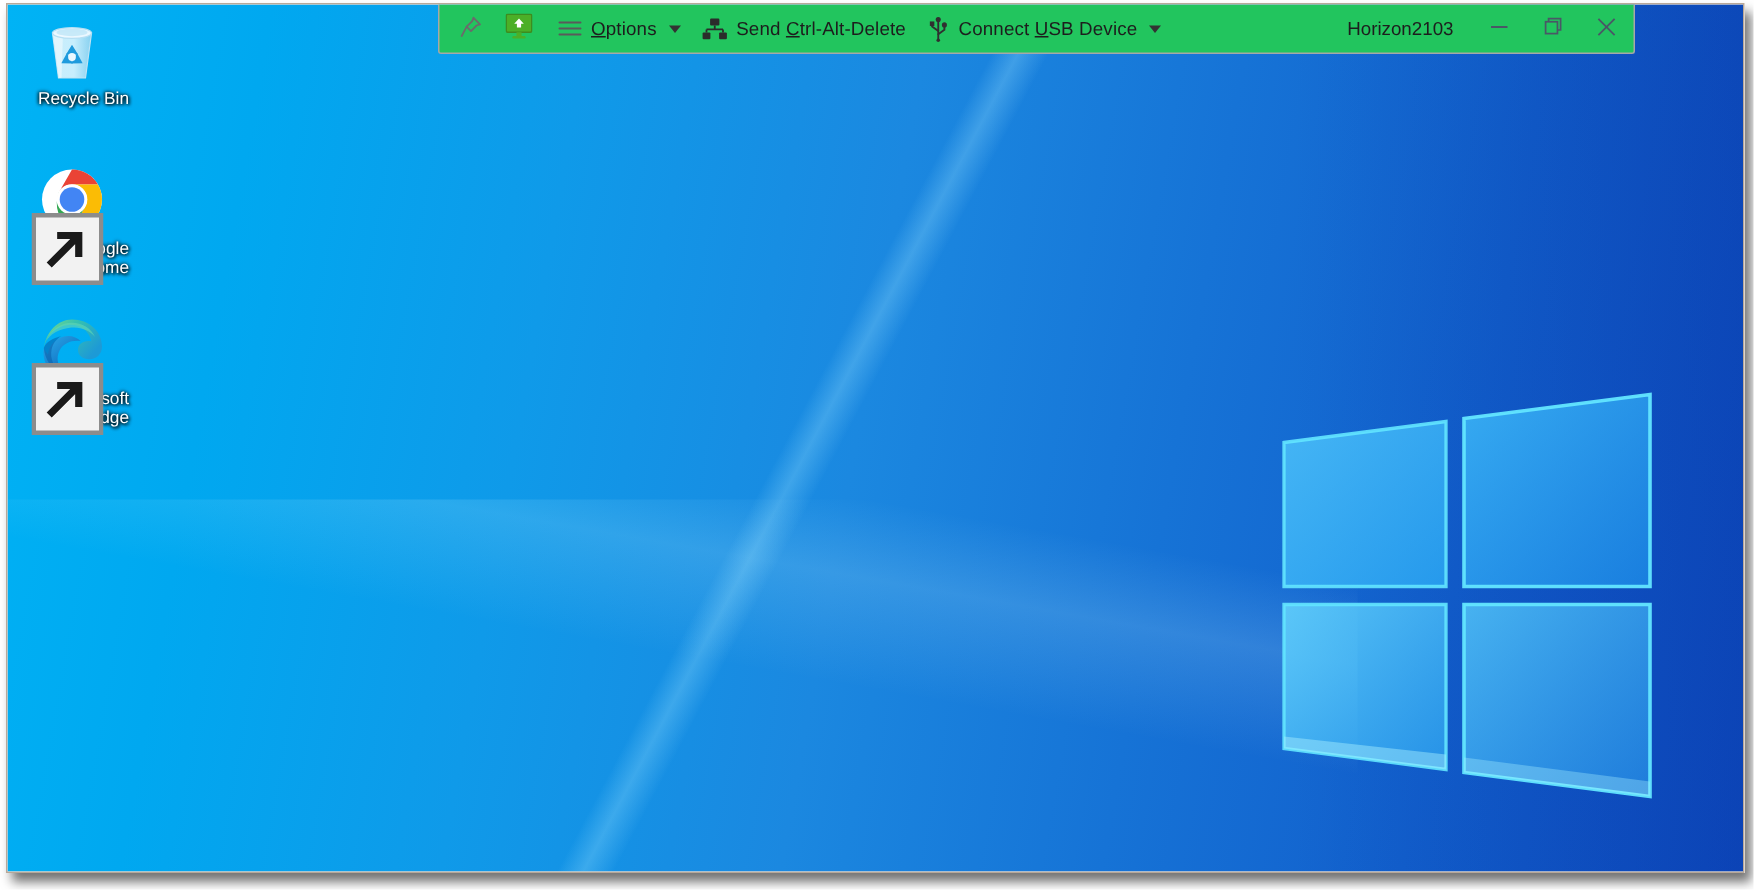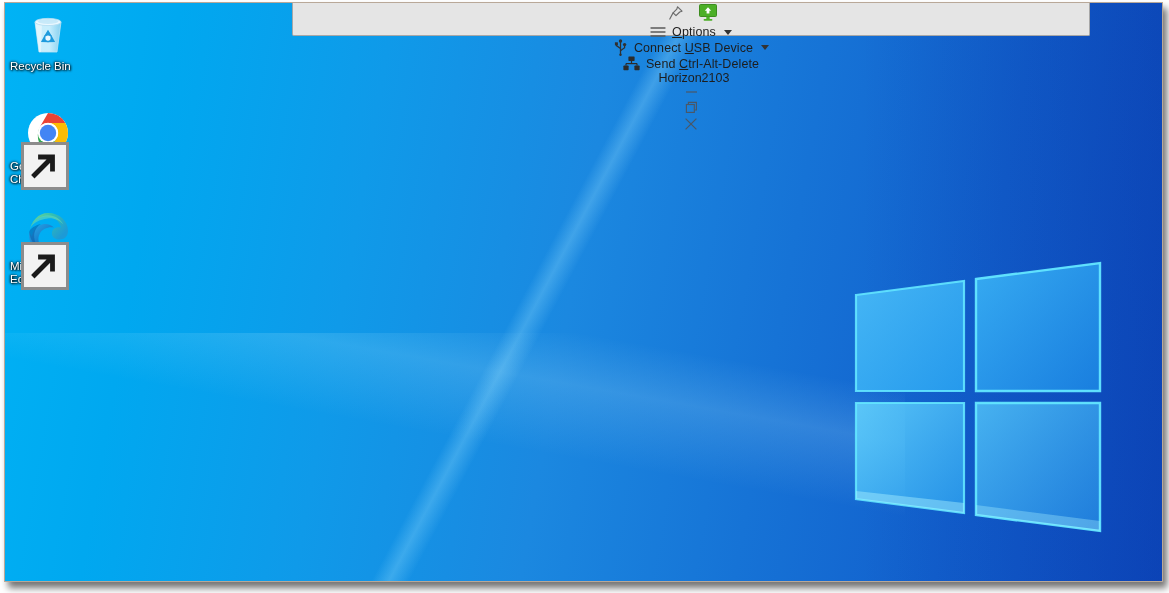--- a/index.html
+++ b/index.html
@@ -74,21 +74,21 @@
     left: 845px; top: 252px;
     width: 256px; height: 283px;
     pointer-events: none;
   }
   #win-logo svg { display:block; width:100%; height:100%; }
 
   
   .desk-icon {
     position: absolute;
     width: 76px;
-    text-align: left;
+    text-align: right;
     cursor: default;
   }
   .desk-icon .glyph {
     width: 48px; height: 48px;
     margin: 0 auto;
     position: relative;
   }
   .desk-icon .glyph svg { display:block; width:48px; height:48px; }
   .desk-icon .lbl {
     margin-top: 3px;
@@ -106,31 +106,30 @@
     position: absolute;
     left: -3px; bottom: -1px;
     width: 16px; height: 16px;
   }
 
   
   #toolbar {
     position: absolute;
     left: 287px; top: 0px;
     width: 798px; height: 33px;
-    background: #e5e5e5;
+    background: #22c55e;
     border: 1px solid #a7a7a7;
     border-top: none;
     box-sizing: border-box;
     display: flex;
     align-items: center;
     font-size: 12.5px;
     color: #1d1d1d;
     border-radius: 0 0 2px 2px;
     z-index: 20;
-    flex-direction: column;
   }
   .tb-item {
     display: flex;
     align-items: center;
     height: 100%;
     padding: 0 7px;
     gap: 6px;
     white-space: nowrap;
     cursor: default;
   }
@@ -347,53 +346,53 @@
               <line x1="1" y1="10" x2="15" y2="10"></line>
             </g>
           </svg>
         </span>
         <span class="tb-label"><u>O</u><span>ptions</span></span>
         <span class="caret"></span>
       </div>
 
       <div class="tb-item">
         <span class="tb-icon">
-          <svg width="15" height="17" viewBox="0 0 15 17" xmlns="http://www.w3.org/2000/svg">
-            <g stroke="#303030" stroke-width="1.25" fill="none" stroke-linecap="round">
-              <line x1="7.5" y1="3.2" x2="7.5" y2="15.6"></line>
-              <path d="M7.5 9.6 L3.4 6.6 L3.4 4.9"></path>
-              <path d="M7.5 11.8 L11.6 8.8 L11.6 6.9"></path>
-            </g>
-            <circle cx="7.5" cy="2.0" r="1.7" fill="#303030"></circle>
-            <rect x="1.9" y="3.3" width="3.0" height="3.0" fill="#303030"></rect>
-            <circle cx="11.6" cy="5.6" r="1.7" fill="#303030"></circle>
-            <circle cx="7.5" cy="15.8" r="1.2" fill="#303030"></circle>
-          </svg>
-        </span>
-        <span class="tb-label">Connect <u>U</u>SB Device</span>
-        <span class="caret"></span>
-      </div>
-
-      <div class="tb-item">
-        <span class="tb-icon">
           <svg width="17" height="15" viewBox="0 0 17 15" xmlns="http://www.w3.org/2000/svg">
             <rect x="5.4" y="0.4" width="6.2" height="4.6" rx="0.7" fill="#2b2b2b"></rect>
             <rect x="0.4" y="9.6" width="5.2" height="4.6" rx="0.7" fill="#2b2b2b"></rect>
             <rect x="11.4" y="9.6" width="5.2" height="4.6" rx="0.7" fill="#2b2b2b"></rect>
             <g stroke="#2b2b2b" stroke-width="1.2" fill="none">
               <line x1="8.5" y1="5.0" x2="8.5" y2="7.6"></line>
               <line x1="3.0" y1="7.6" x2="14.0" y2="7.6"></line>
               <line x1="3.0" y1="7.6" x2="3.0" y2="9.6"></line>
               <line x1="14.0" y1="7.6" x2="14.0" y2="9.6"></line>
             </g>
           </svg>
         </span>
         <span class="tb-label">Send <u>C</u>trl-Alt-Delete</span>
       </div>
 
+      <div class="tb-item">
+        <span class="tb-icon">
+          <svg width="15" height="17" viewBox="0 0 15 17" xmlns="http://www.w3.org/2000/svg">
+            <g stroke="#303030" stroke-width="1.25" fill="none" stroke-linecap="round">
+              <line x1="7.5" y1="3.2" x2="7.5" y2="15.6"></line>
+              <path d="M7.5 9.6 L3.4 6.6 L3.4 4.9"></path>
+              <path d="M7.5 11.8 L11.6 8.8 L11.6 6.9"></path>
+            </g>
+            <circle cx="7.5" cy="2.0" r="1.7" fill="#303030"></circle>
+            <rect x="1.9" y="3.3" width="3.0" height="3.0" fill="#303030"></rect>
+            <circle cx="11.6" cy="5.6" r="1.7" fill="#303030"></circle>
+            <circle cx="7.5" cy="15.8" r="1.2" fill="#303030"></circle>
+          </svg>
+        </span>
+        <span class="tb-label">Connect <u>U</u>SB Device</span>
+        <span class="caret"></span>
+      </div>
+
       <div class="tb-spacer"></div>
 
       <div id="vm-name">Horizon2103</div>
 
       <div class="win-btn">
         <span>
           <svg width="13" height="13" viewBox="0 0 13 13" xmlns="http://www.w3.org/2000/svg">
             <line x1="1" y1="7" x2="12" y2="7" stroke="#4a5766" stroke-width="1.2"></line>
           </svg>
         </span>

